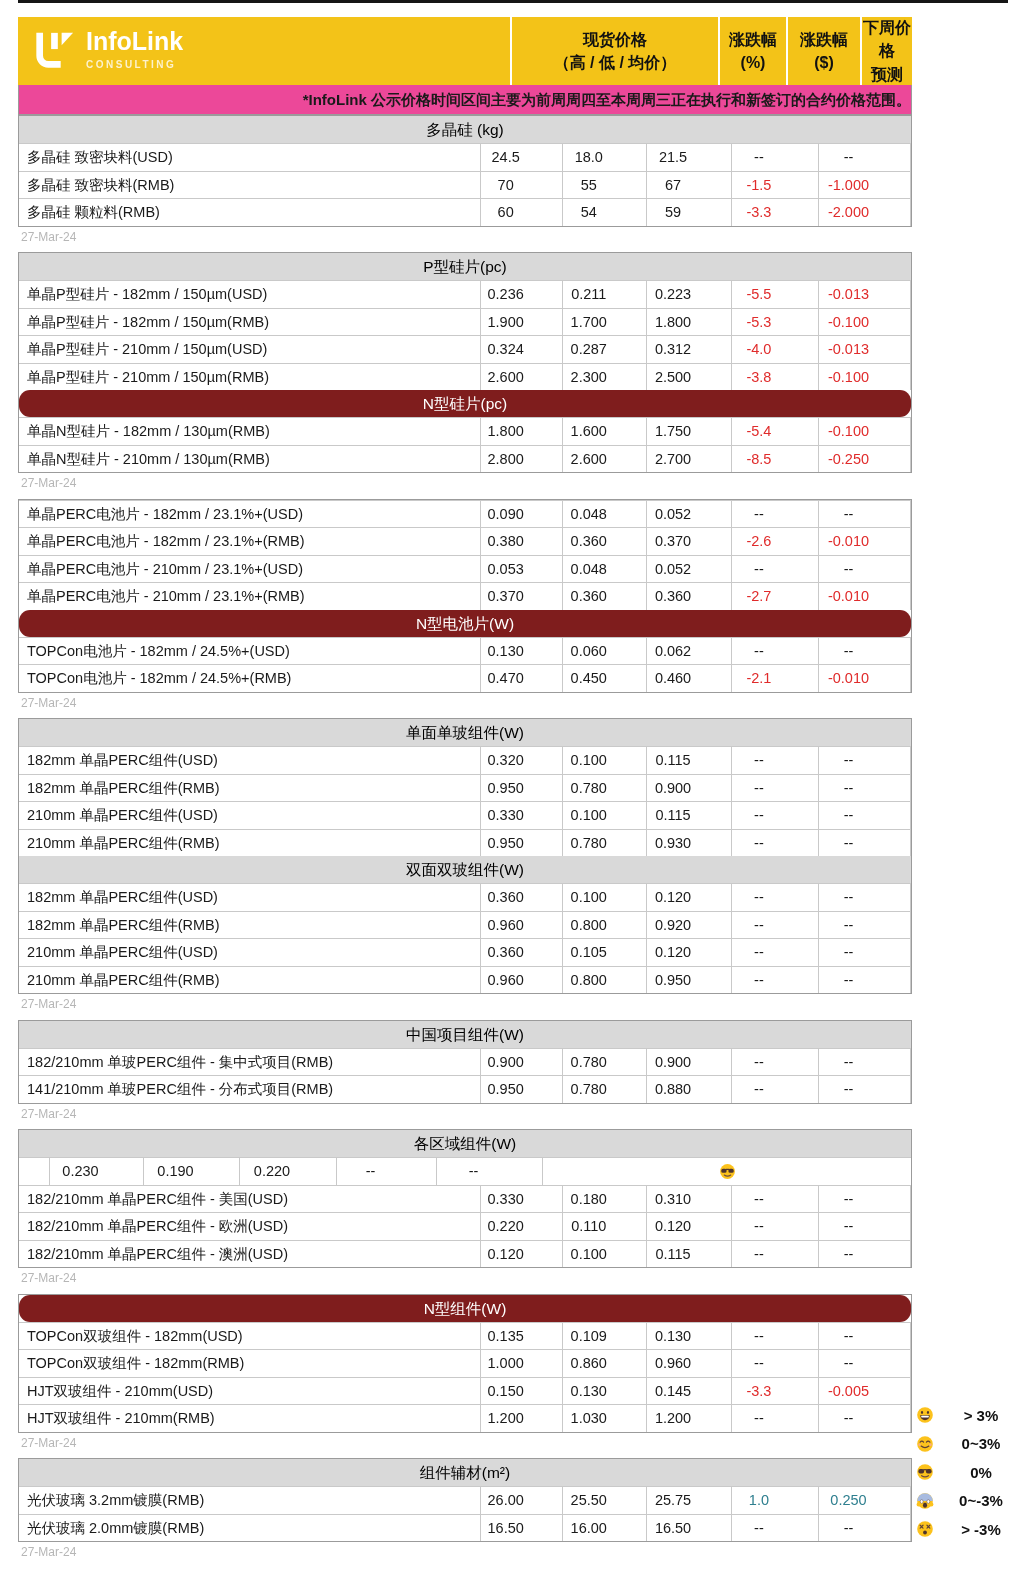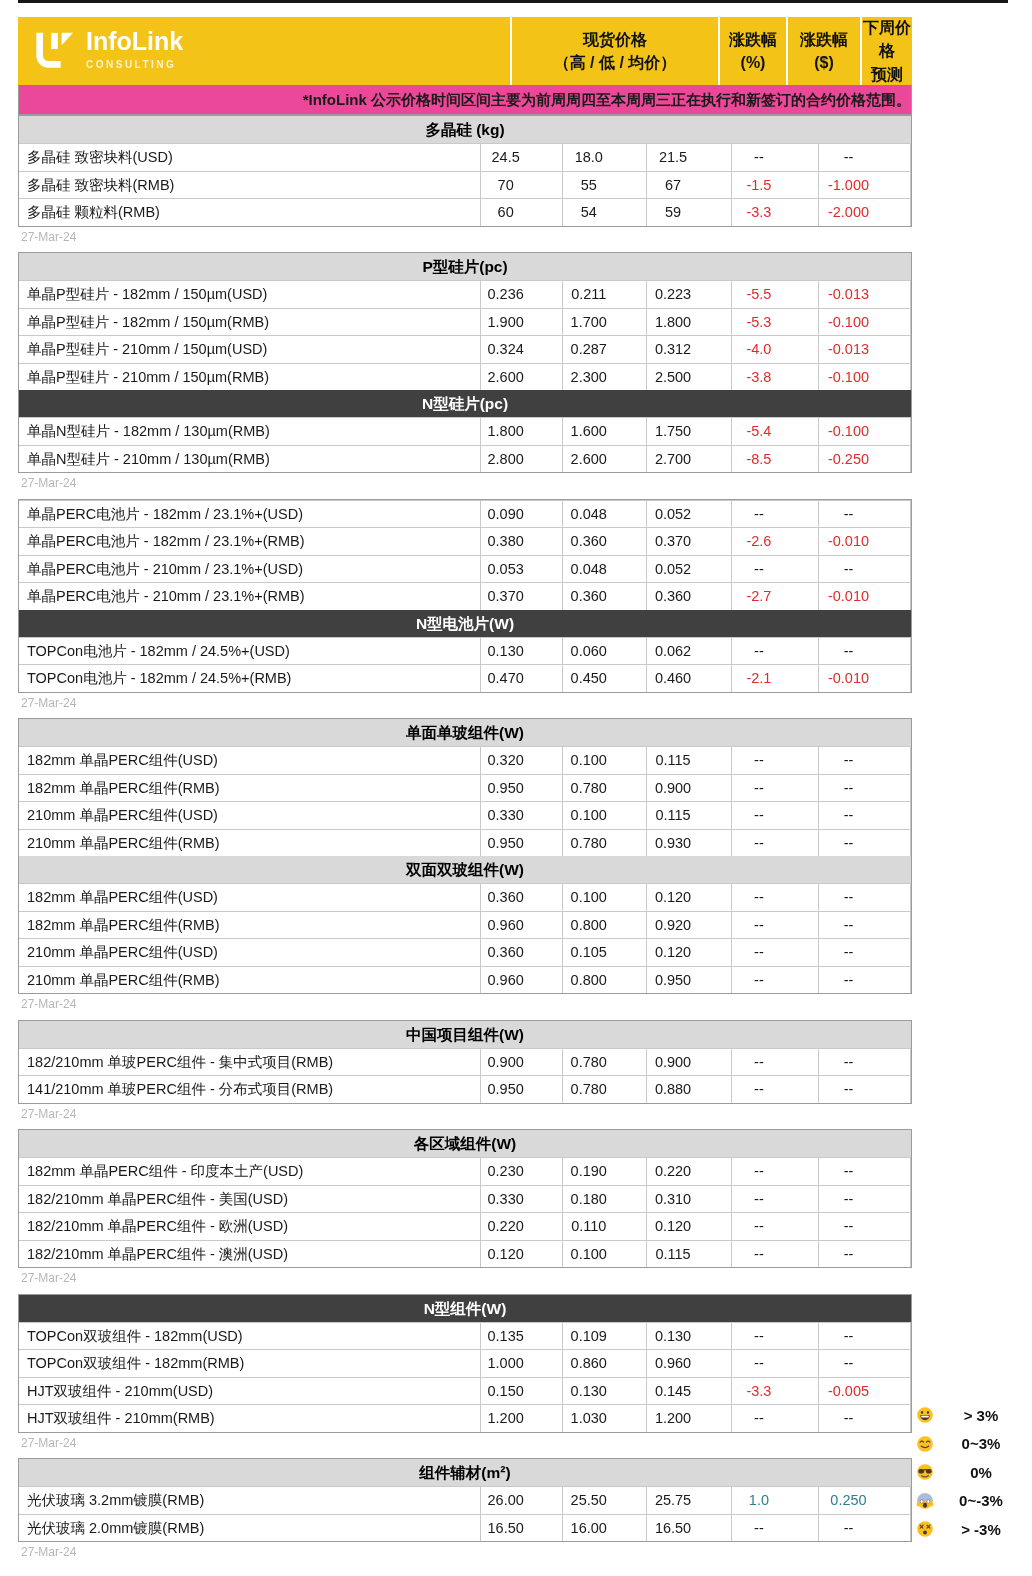--- a/index.html
+++ b/index.html
@@ -21,23 +21,23 @@
   .logo-text{text-align:left;}
   .brand-name{color:#fff;font-size:25px;font-weight:bold;line-height:1;}
   .brand-sub{color:rgba(255,255,255,.78);font-size:10px;font-weight:bold;letter-spacing:2.5px;margin-top:4px;}
 
   
   .note{box-sizing:border-box;height:30px;line-height:29px;text-align:right;font-weight:bold;
         font-size:15px;background:#ec4899;border:1px solid #9b9b9b;border-top:none;}
 
   
   .block{border:1px solid #9b9b9b;background:#fff;}
-  .sec-title{height:27px;line-height:27px;text-align:center;font-weight:bold;font-size:15.5px;}
+  .sec-title{height:27px;line-height:27px;text-align:center;font-weight:normal;font-size:15.5px;}
   .sec-title.light{background:#D9D9D9;color:#000;}
-  .sec-title.dark{background:#404040;color:#fff;}
+  .sec-title.dark{background:#7f1d1d;color:#fff;border-radius:11px;}
   .row{display:flex;height:26.5px;line-height:26.5px;border-top:1px solid #c9c9c9;font-size:14.5px;gap:32px;}
   .cell{box-sizing:border-box;border-left:1px solid #c9c9c9;text-align:center;white-space:nowrap;overflow:hidden;}
   .c-label{width:492px;border-left:none;text-align:left;padding-left:8px;}
   .c-h{width:62px;margin-left:30px;} .c-l{width:64px;} .c-a{width:65px;}
   .c-p{width:68px;} .c-u{width:74px;}
   .c-f{flex:1;display:flex;align-items:center;justify-content:center;}
   .neg{color:#E02B2B;} .pos{color:#2E7F8F;}
   .date{height:22.5px;padding:3px 0 0 3px;font-size:12px;color:#b6b6b6;}
 
   
@@ -609,21 +609,20 @@
                   <path d="M6.2 14.1q3.8 2.8 7.6 0" stroke="#6d4c41" stroke-width="1.3" fill="none" stroke-linecap="round"></path>
                 </svg>
               </span>
             </div>
           </div>
         </div>
         <div class="date">27-Mar-24</div>
         <div class="block">
           <div class="sec-title light">各区域组件(W)</div>
           <div class="row">
-            <div class="cell c-label">182mm 单晶PERC组件 - 印度本土产(USD)</div>
             <div class="cell c-h">0.230</div>
             <div class="cell c-l">0.190</div>
             <div class="cell c-a">0.220</div>
             <div class="cell c-p">--</div>
             <div class="cell c-u">--</div>
             <div class="cell c-f">
               <span class="emo-wrap">
                 <svg class="emo" viewBox="0 0 20 20" aria-hidden="true">
                   <circle cx="10" cy="10" r="8.7" fill="#FCC21C"></circle>
                   <rect x="2.6" y="6.8" width="6.4" height="4.8" rx="2.2" fill="#4e342e"></rect>

